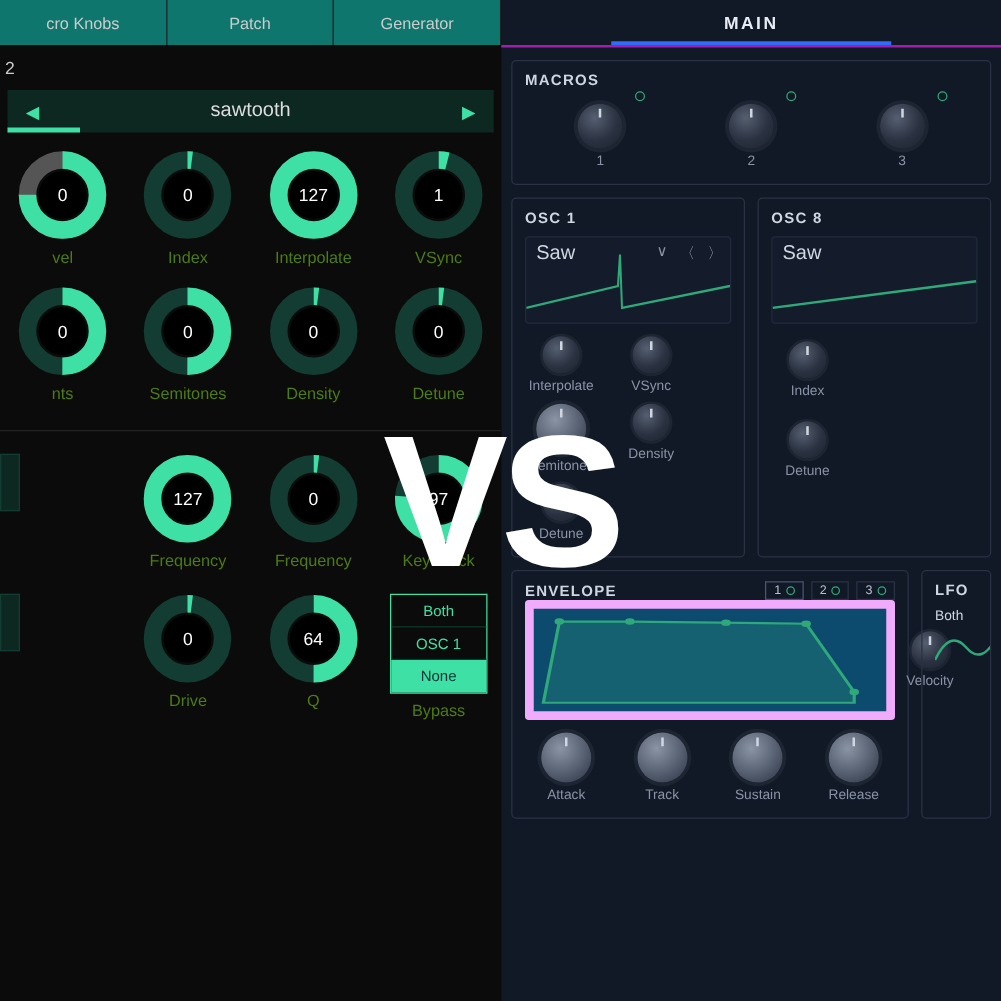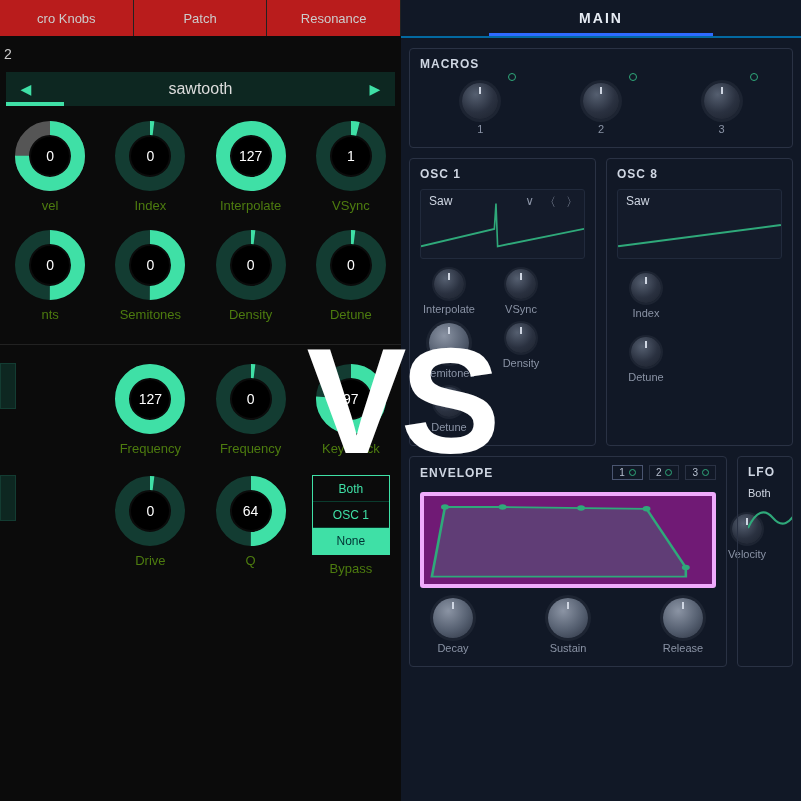--- a/index.html
+++ b/index.html
@@ -19,21 +19,21 @@
   .left {
     width: 401px;
     height: 801px;
     background: #0b0b0b;
     display: flex;
     flex-direction: column;
   }
   .left-tabs {
     display: flex;
     height: 36px;
-    background: #b91c1c;
+    background: #0f766e;
   }
   .left-tab {
     flex: 1;
     display: flex;
     align-items: center;
     justify-content: center;
     color: #ccc;
     border-right: 1px solid #222;
     font-size: 13px;
   }
@@ -100,21 +100,21 @@
 
   
   .right {
     width: 400px;
     height: 801px;
     background: #111826;
     display:flex; flex-direction:column;
     color:#b7c0d0;
   }
   .main-tab {
-    height:38px; border-bottom:2px solid #0369a1;
+    height:38px; border-bottom:2px solid #a21caf;
     display:flex; align-items:center; justify-content:center;
     font-size:14px; letter-spacing:2px; font-weight:700; color:#e8edf5;
     position:relative;
   }
   .main-tab::after{
     content:""; position:absolute; bottom:0; left:22%; right:22%; height:3px;
     background:#2f6bff;
   }
   .panel {
     border:1px solid #2a3244;
@@ -144,21 +144,21 @@
 
   .osc-row{ display:flex; gap:10px; margin:10px 8px 0 8px; }
   .osc-row .panel{ margin:0; flex:1; }
   .osc-right-panel { flex:0 0 104px; overflow:hidden; }
 
   .wave-display{
     height:70px; background:#141b2a; border:1px solid #212a3c;
     border-radius:3px; margin-top:8px; position:relative; display:flex;
   }
   .wave-head{
-    position:absolute; top:4px; left:8px; font-size:12px; color:#cfd6e2;
+    position:absolute; top:4px; left:8px; font-size:16px; color:#cfd6e2;
   }
   .wave-ctrls{
     position:absolute; top:4px; right:6px; display:flex; gap:10px;
     color:#8a93a5; font-size:12px;
   }
   .saw-path{ stroke:#2fa97a; stroke-width:2; fill:none; }
 
   .rknob-row{ display:flex; gap:14px; margin-top:10px; flex-wrap:wrap; }
   .rknob-row.row2 { margin-top:8px; }
   .rknob-cell{ display:flex; flex-direction:column; align-items:center; gap:4px; width:58px;}
@@ -172,22 +172,22 @@
   .env-header{ display:flex; align-items:center; justify-content:space-between; }
   .env-tabs{ display:flex; gap:6px; }
   .env-tab{
     display:flex; align-items:center; gap:4px;
     border:1px solid #2a3244; padding:1px 6px; font-size:10px;
   }
   .env-tab .dot{ width:7px;height:7px;border:1px solid #2fa97a;border-radius:50%; }
   .env-tab.active{ border-color:#4a5570; }
 
   .env-display{
-    height:96px; margin-top:12px; background:#701a75;
-    border:4px solid #f0abfc; border-radius:3px; position:relative;
+    height:96px; margin-top:0; background:#0c4a6e;
+    border:7px solid #f0abfc; border-radius:3px; position:relative;
   }
   .env-velocity{
     position:absolute; right:-54px; top:18px;
     display:flex; flex-direction:column; align-items:center; gap:4px;
   }
   .env-knobs{ display:flex; gap:10px; margin-top:10px; justify-content:space-between; padding:0 4px;}
 
   
   .vs {
     position:absolute;
@@ -213,21 +213,21 @@
 
 <div class="left">
   <div class="left-tabs">
     <div class="left-tab">
         <span>cro Knobs</span>
       </div>
     <div class="left-tab">
         <span>Patch</span>
       </div>
     <div class="left-tab">
-        <span>Resonance</span>
+        <span>Generator</span>
       </div>
   </div>
 
   <div class="left-body">
     <div class="osc-title"><span>2</span></div>
 
     <div class="wave-bar">
       <div class="wave-prev">◀</div>
       <div class="wave-label">sawtooth</div>
       <div class="wave-next">▶</div>
@@ -524,21 +524,25 @@
           <circle cx="200" cy="78" r="3" fill="#2fa97a"></circle>
         </svg>
         <div class="env-velocity">
           <div class="rknob small"></div>
           <div class="rlabel">Velocity</div>
         </div>
       </div>
       <div class="env-knobs" id="env-knobs">
           <div class="rknob-cell">
     <div class="rknob big"></div>
-    <div class="rlabel">Decay</div>
+    <div class="rlabel">Attack</div>
+  </div>
+          <div class="rknob-cell">
+    <div class="rknob big"></div>
+    <div class="rlabel">Track</div>
   </div>
           <div class="rknob-cell">
     <div class="rknob big"></div>
     <div class="rlabel">Sustain</div>
   </div>
           <div class="rknob-cell">
     <div class="rknob big"></div>
     <div class="rlabel">Release</div>
   </div>
         </div>

